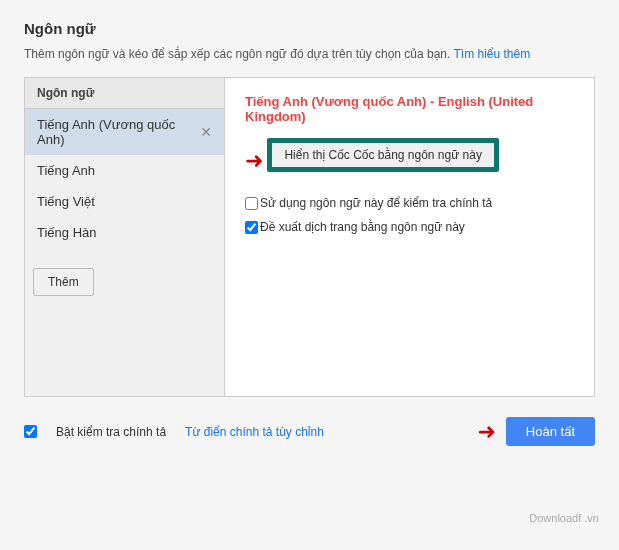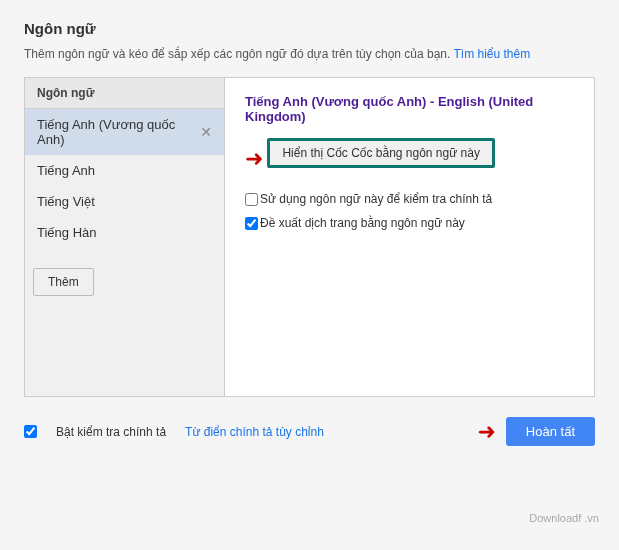--- a/index.html
+++ b/index.html
@@ -73,27 +73,27 @@
     }
     .lang-item.active .remove-btn { display: inline; }
 
     .lang-detail {
       flex: 1;
       padding: 16px 20px;
     }
     .lang-detail-title {
       font-size: 13px;
       font-weight: bold;
-      color: #4c1d95;
+      color: #ef4444;
       margin-bottom: 14px;
     }
     .detail-btn {
       display: inline-block;
       padding: 5px 12px;
-      border: 3px solid #0f766e;
+      border: 5px solid #0f766e;
       background: #f0f0f0;
       cursor: pointer;
       font-size: 12px;
       color: #333;
       border-radius: 2px;
       margin-bottom: 12px;
     }
     .checkbox-row {
       display: flex;
       align-items: flex-start;

